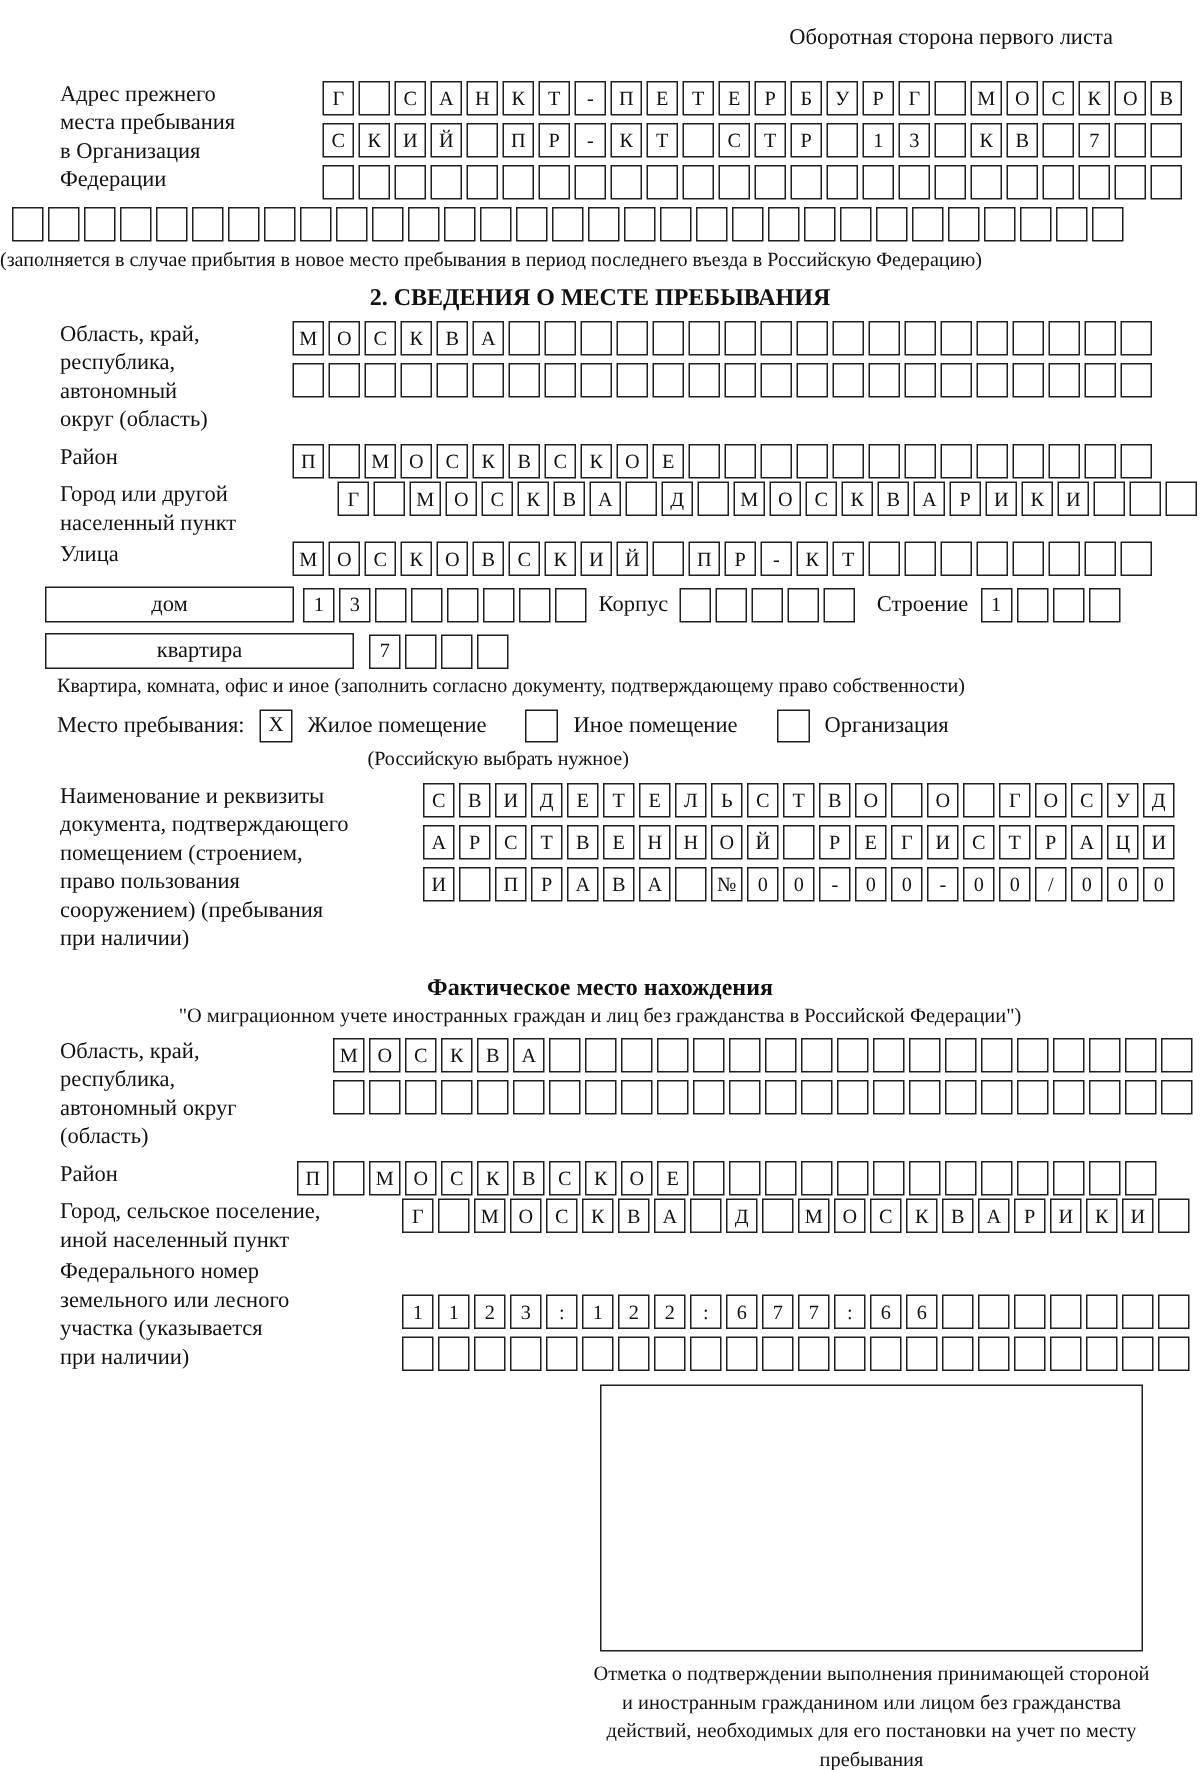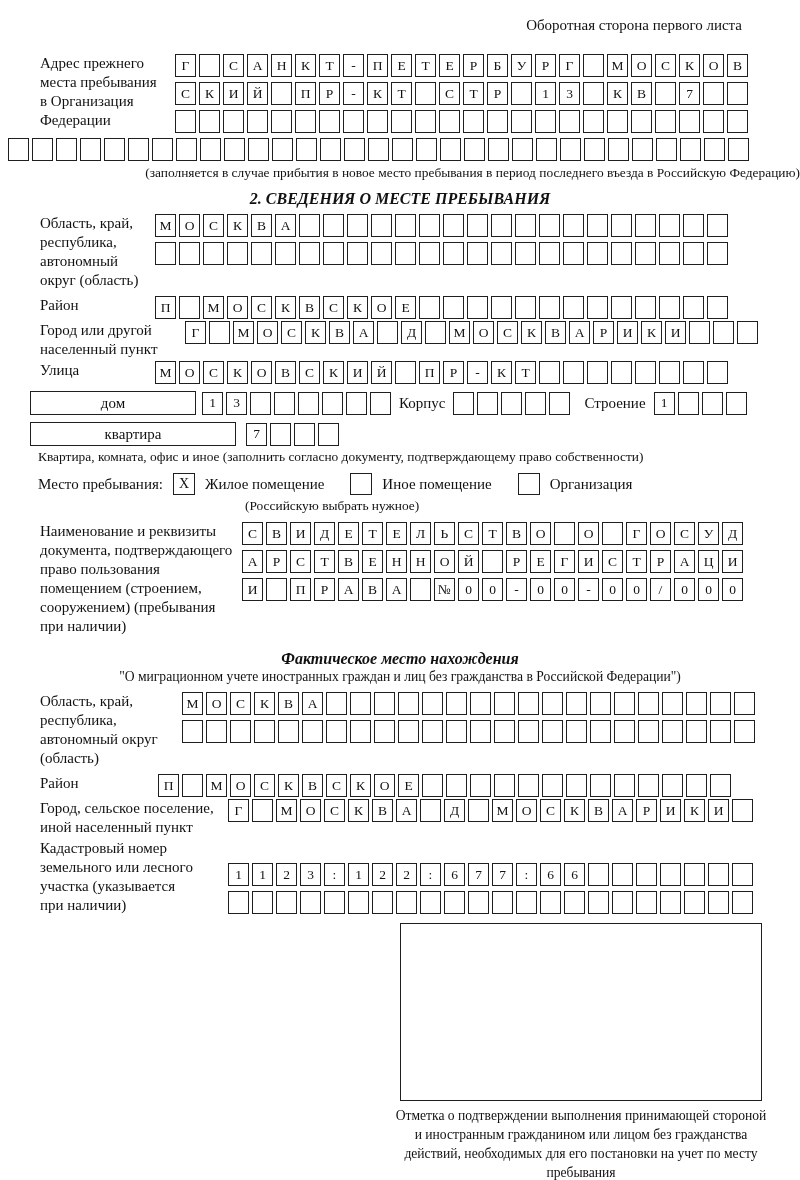--- a/index.html
+++ b/index.html
@@ -2,44 +2,44 @@
 <html><head>
 <meta charset="utf-8">
 <style>
   html,body{margin:0;padding:0;background:#fff;}
   body{
     width:800px;height:1180px;overflow:hidden;
     font-family:"Liberation Serif","DejaVu Serif",serif;
     color:#111;font-size:15px;
   }
   .top-note{text-align:right;padding:17px 58px 0 0;font-size:15px;}
-  .flexrow{display:flex;align-items:flex-start;padding-left:40px;margin-top:6px;}
+  .flexrow{display:flex;align-items:flex-start;padding-left:40px;margin-top:6px;gap:40px;}
   .label{font-size:15px;line-height:19px;flex-shrink:0;}
   .lbl-address{width:135px;}
   .lbl-region{width:115px;}
   .lbl-district{width:115px;}
   .lbl-street{width:115px;}
   .lbl-city2{width:145px;}
   .lbl-regionf{width:142px;}
   .lbl-districtf{width:118px;}
   .lbl-cityf{width:188px;}
   .lbl-cadastral{width:188px;}
   .lbl-doc{width:202px;}
   .rows{display:flex;flex-direction:column;gap:5px;}
   .cells{display:flex;gap:3px;}
   .cell{
     box-sizing:border-box;width:21px;height:23px;flex-shrink:0;
     border:1.6px solid #1f1f1f;
     display:flex;align-items:center;justify-content:center;
     font-size:13.5px;
   }
   .full-row{padding-left:8px;margin-top:5px;}
-  .caption-c{text-align:right;font-size:13.4px;margin-top:4px;}
+  .caption-c{text-align:left;font-size:13.4px;margin-top:4px;}
   .caption-l{font-size:13.4px;padding-left:38px;margin-top:3px;}
-  .heading{text-align:center;font-weight:bold;font-size:16px;margin-top:9px;font-style:italic;}
+  .heading{text-align:center;font-weight:bold;font-size:16px;margin-top:9px;}
   .wide-box{
     box-sizing:border-box;height:24px;border:1.6px solid #1f1f1f;
     display:flex;align-items:center;justify-content:center;
     font-size:15px;flex-shrink:0;
   }
   .house-row{display:flex;align-items:center;padding-left:30px;margin-top:7px;}
   .inline-lbl{font-size:15px;padding:0 8px;white-space:nowrap;}
   .checkbox{
     box-sizing:border-box;width:22px;height:22px;border:1.6px solid #1f1f1f;
     display:flex;align-items:center;justify-content:center;
@@ -395,22 +395,22 @@
     <span class="opt-label">Иное помещение</span>
     <span class="checkbox"></span>
     <span class="opt-label">Организация</span>
   </div>
   <div class="hint">(Российскую выбрать нужное)</div>
 
   <div class="flexrow" style="margin-top:8px;">
     <div class="label lbl-doc">
       <div>Наименование и реквизиты</div>
       <div>документа, подтверждающего</div>
+      <div>помещением (строением,</div>
       <div>право пользования</div>
-      <div>помещением (строением,</div>
       <div>сооружением) (пребывания</div>
       <div>при наличии)</div>
     </div>
     <div class="rows">
       <div class="cells">
           <div class="cell">С</div>
           <div class="cell">В</div>
           <div class="cell">И</div>
           <div class="cell">Д</div>
           <div class="cell">Е</div>
@@ -602,21 +602,21 @@
         <div class="cell">Р</div>
         <div class="cell">И</div>
         <div class="cell">К</div>
         <div class="cell">И</div>
         <div class="cell"></div>
       </div>
   </div>
 
   <div class="flexrow mt2">
     <div class="label lbl-cadastral">
-      <div>Кадастровый номер</div>
+      <div>Федерального номер</div>
       <div>земельного или лесного</div>
       <div>участка (указывается</div>
       <div>при наличии)</div>
     </div>
     <div class="rows" style="margin-top:24px;">
       <div class="cells">
           <div class="cell">1</div>
           <div class="cell">1</div>
           <div class="cell">2</div>
           <div class="cell">3</div>

